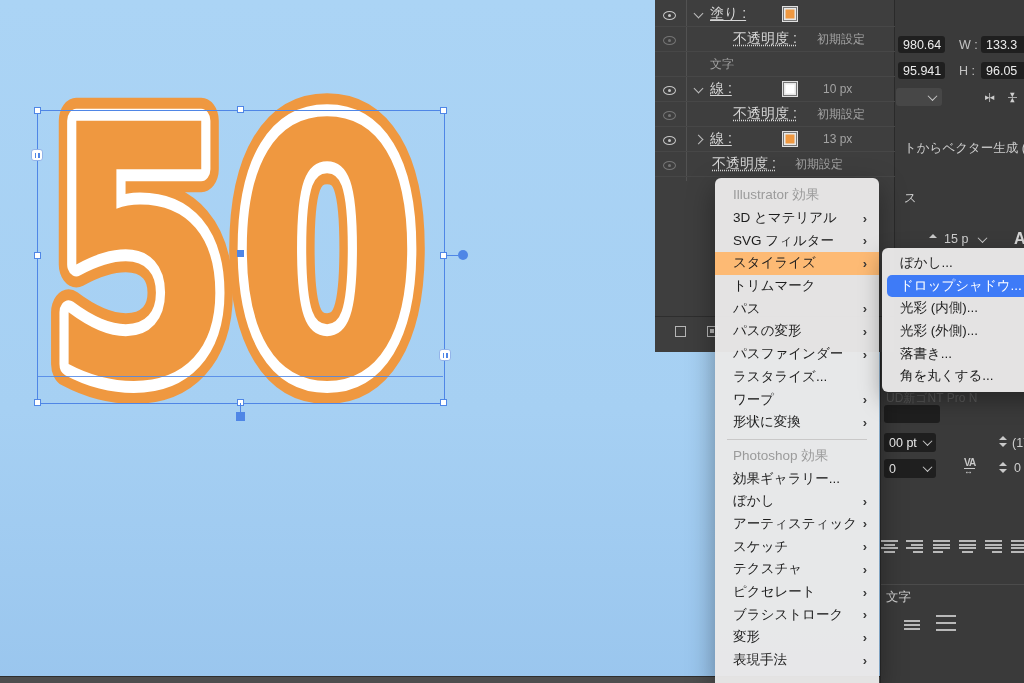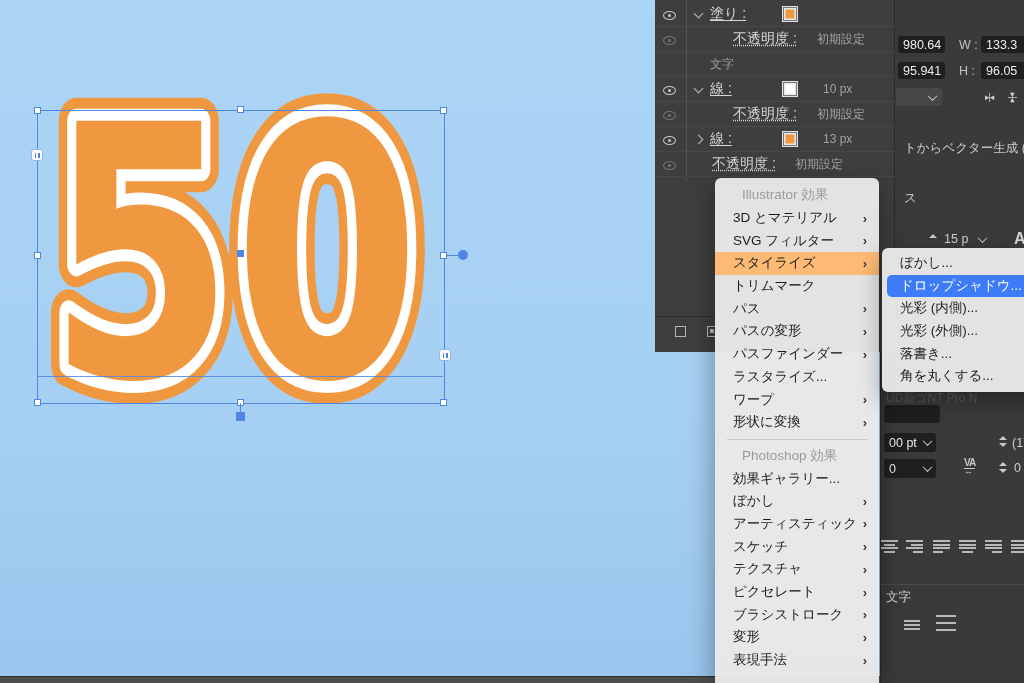--- a/index.html
+++ b/index.html
@@ -68,21 +68,21 @@
   .chev{position:absolute;left:40px;top:9px;width:6px;height:6px;border-right:1.5px solid #bdbdbd;border-bottom:1.5px solid #bdbdbd;}
   .chev.down{transform:rotate(45deg);top:8px;}
   .chev.right{transform:rotate(-45deg);}
   .swatch{position:absolute;left:128px;top:5px;width:14px;height:14px;box-sizing:border-box;border:1px solid #777;box-shadow:0 0 0 1.5px #e8e8e8 inset;outline:1px solid #e0e0e0;}
   .app-footer{position:absolute;left:0;top:316px;width:240px;height:36px;border-top:1px solid #2e2e2e;}
   .sq-ico{position:absolute;top:9px;width:11px;height:11px;border:1.4px solid #b5b5b5;box-sizing:border-box;}
   .sq-ico.inner::after{content:"";position:absolute;left:2px;top:2px;width:4px;height:4px;background:#b5b5b5;}
   
   .menu{position:absolute;left:715px;top:178px;width:164px;height:505px;background:rgba(233,232,232,.97);
     border-radius:6px 6px 0 0;box-shadow:0 10px 28px rgba(0,0,0,.38);z-index:5;padding-top:6px;box-sizing:border-box;}
-  .mh{height:22.7px;display:flex;align-items:center;padding-left:27px;color:#9b9b9b;font-size:13.5px;}
+  .mh{height:22.7px;display:flex;align-items:center;padding-left:18px;color:#9b9b9b;font-size:13.5px;}
   .mi{height:22.7px;display:flex;align-items:center;padding:0 12px 0 18px;color:#1d1d1d;font-size:13.5px;position:relative;}
   .mi.hl{background:#fdba74;}
   .mi .marrow{position:absolute;right:12px;font-weight:700;color:#3a3a3a;font-size:13px;}
   .mi .marrow::before{content:"\203A";}
   .mdiv{height:1px;background:#c9c8c8;margin:5px 12px;}
   
   .submenu{position:absolute;left:882px;top:248px;width:176px;background:rgba(233,232,232,.97);
     border-radius:6px;box-shadow:0 8px 22px rgba(0,0,0,.35);z-index:6;padding:4px 0;box-sizing:border-box;}
   .smi{height:22.6px;display:flex;align-items:center;padding-left:18px;color:#1d1d1d;font-size:13.5px;}
   .smi.sel{background:#3e7bf7;color:#ffffff;margin:0 5px;border-radius:5px;padding-left:13px;}

